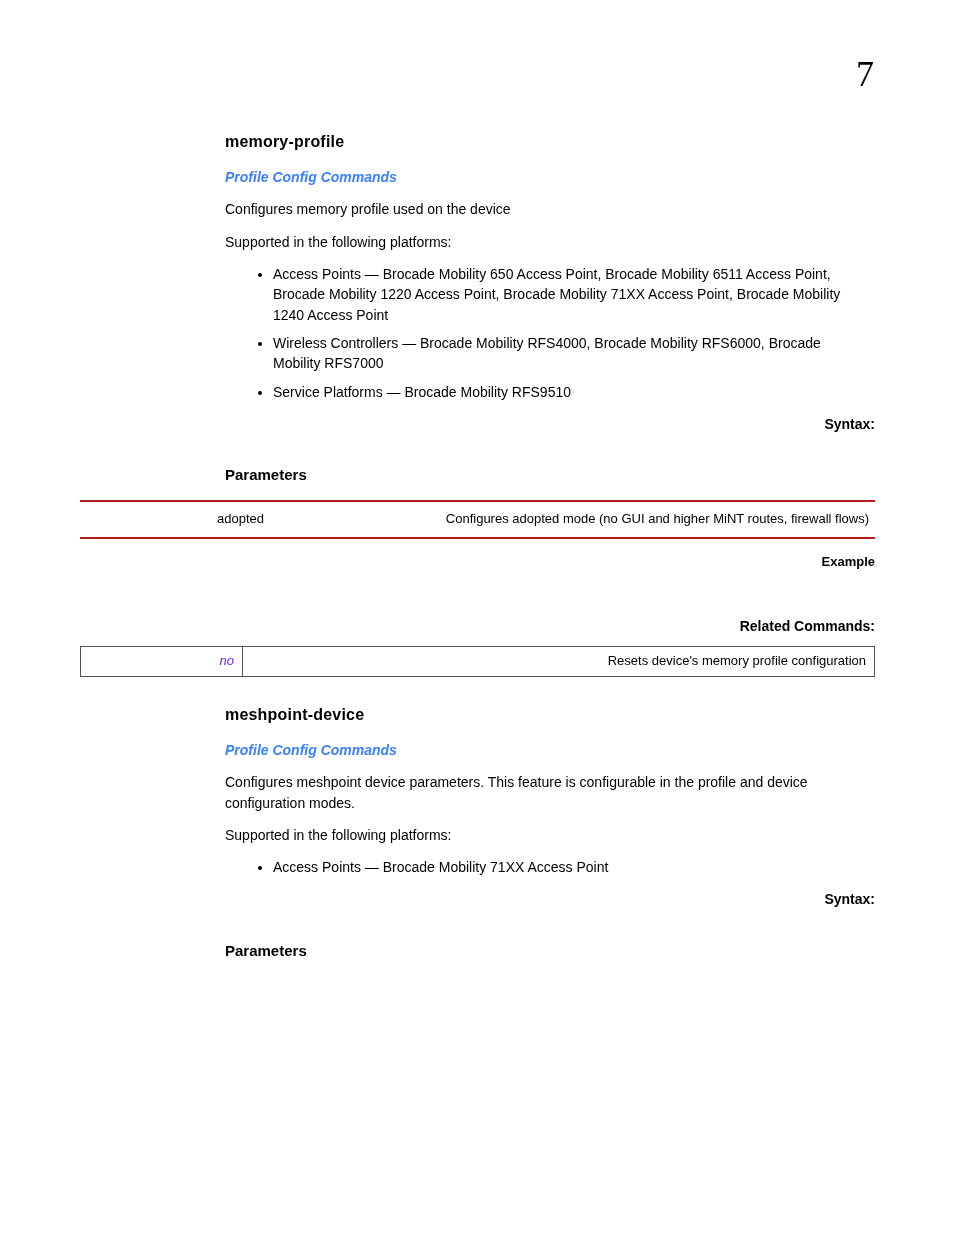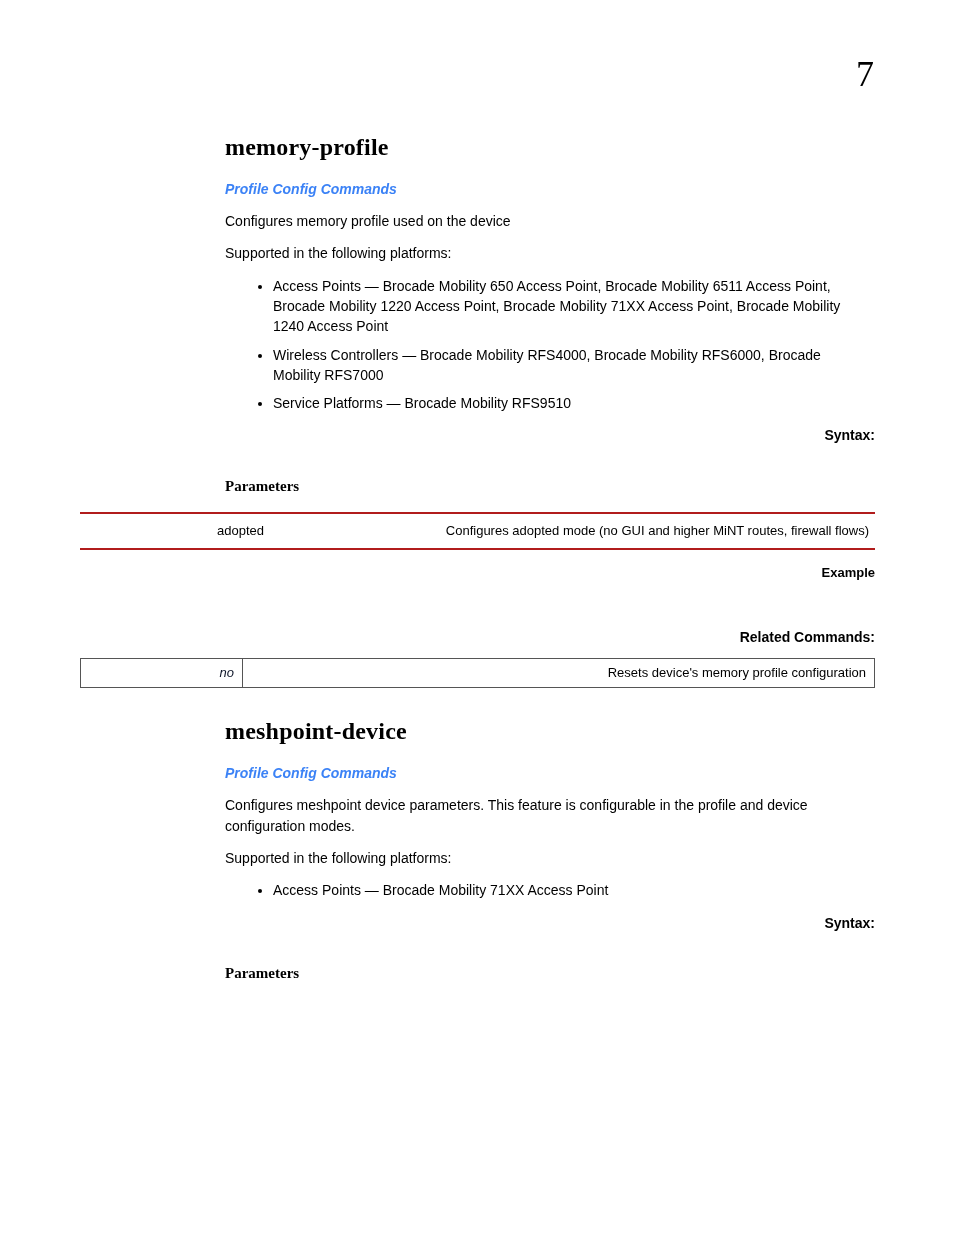--- a/index.html
+++ b/index.html
@@ -22,41 +22,41 @@
     font-size: 36px;
     font-weight: 400;
   }
   .content {
     position: absolute;
     left: 225px;
     top: 130px;
     width: 650px;
   }
   h2.section {
-    font-family: Liberation Serif, serif;
+    font-family: Liberation Sans, sans-serif;
     font-weight: 600;
-    font-size: 24px;
+    font-size: 16px;
     margin: 0 0 14px 0;
     letter-spacing: 0.2px;
   }
   .link {
     color: #3b82f6;
     font-style: italic;
     font-weight: 600;
     margin: 0 0 12px 0;
   }
   p { margin: 0 0 12px 0; }
   ul.bullets {
     margin: 0 8px 12px 0;
     padding-left: 48px;
   }
   ul.bullets li { margin-bottom: 8px; }
   .bold { font-weight: 700; margin: 6px 0 10px 0; text-align: right; }
   .subhead {
-    font-family: Liberation Serif, serif;
+    font-family: Liberation Sans, sans-serif;
     font-weight: 700;
     font-size: 15px;
     margin: 30px 0 14px 0;
   }
 
   
   .widewrap {
     margin-left: -145px;
     width: 795px;
     text-align: right;
@@ -79,21 +79,21 @@
     width: 100%;
     border-collapse: collapse;
     font-size: 13px;
     border: 1px solid #555;
   }
   table.related td {
     padding: 5px 8px;
     vertical-align: top;
     border: 1px solid #555;
   }
-  td.relkey { width: 145px; color: #0f172a; font-style: italic; }
+  td.relkey { width: 145px; color: #6d28d9; font-style: italic; }
 
   .inner-bullets {
     margin: 4px 0 0 0;
     padding-left: 28px;
   }
   .inner-bullets li { margin-bottom: 2px; }
 
   .spacer { height: 28px; }
 </style>
 </head>

